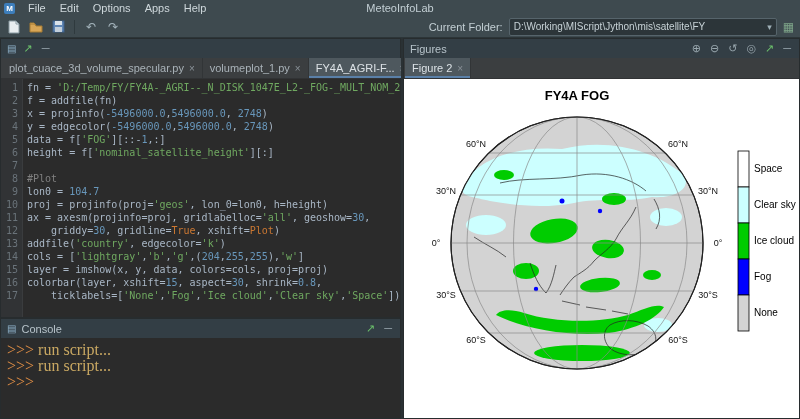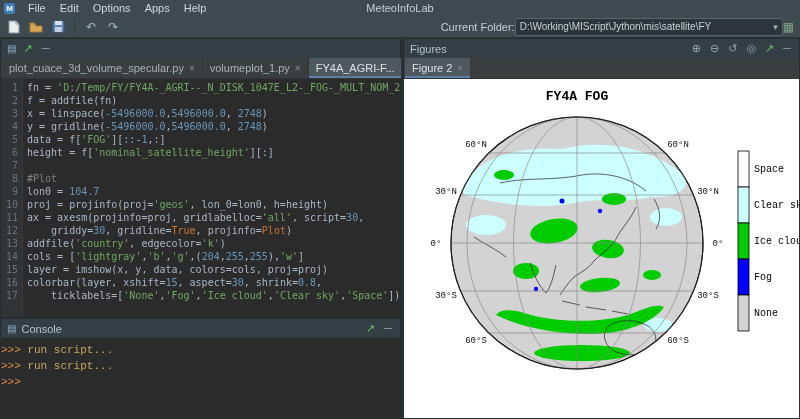--- a/index.html
+++ b/index.html
@@ -15,21 +15,21 @@
   .menu-item { padding:1px 7px; cursor:default; }
   .app-title { position:absolute; left:0; right:0; top:2px; text-align:center;
                color:#C3CFD4; font-size:11px; pointer-events:none; }
   .toolbar { position:absolute; left:0; top:16px; width:800px; height:22px;
              background:#3E4A4F; border-bottom:1px solid #2C3538;
              display:flex; align-items:center; padding:0 6px; gap:6px; }
   .tbi { width:16px; height:16px; display:flex; align-items:center; justify-content:center; }
   .tbi svg { display:block; }
   .tb-glyph { color:#A4B4BC; font-size:12px; line-height:16px; }
   .tb-sep { width:1px; height:14px; background:#2F3A3E; margin:0 2px; }
-  .folder-zone { margin-left:auto; display:flex; align-items:center; }
+  .folder-zone { margin-left:auto; display:flex; align-items:center; gap:6px; }
   .folder-label { color:#C3CFD4; font-size:11px; }
   .folder-combo { width:268px; height:17px; background:#2C3539; border:1px solid #56646B;
                   border-radius:2px; color:#C7D2D6; font-size:10px; display:flex;
                   align-items:center; padding:8px 4px; }
   .folder-combo .val { flex:1; overflow:hidden; white-space:nowrap; }
   .combo-arrow { color:#9FB0B7; font-size:9px; padding-left:4px; }
   .ws-icon { color:#7FA68A; font-size:12px; }
 
   
   .main { position:absolute; left:0; top:38px; width:800px; bottom:0; }
@@ -63,27 +63,27 @@
   .code-lines { position:absolute; left:0; top:2px; right:0; }
   .cl { display:flex; height:13px; line-height:13px; white-space:pre; }
   .g  { width:22px; flex:0 0 22px; text-align:right; padding-right:5px; color:#6A737A; }
   .ct { flex:1; overflow:hidden; padding-left:4px; color:#A9B7C6; }
   .tk-p { color:#A9B7C6;text-align:right; } .tk-s { color:#6FA860; } .tk-u { color:#6897BB; }
   .tk-k { color:#CC7832; } .tk-c { color:#808080; }
 
   
   .console-panel { position:absolute; left:0; top:280px; width:100%; bottom:0;
                    background:#2B2B2B; border:1px solid #272C2E; }
-  .console-body { position:absolute; left:0; top:19px; right:0; bottom:0; padding:4px 0;
-                  font-family:Liberation Mono, monospace; font-size:11px; }
+  .console-body { position:absolute; left:0; top:19px; right:0; bottom:0; padding:4px 6px;
+                  font-family:Liberation Serif, serif; font-size:16px; }
   .con-line { height:16px; line-height:16px; white-space:pre; }
   .con-prompt { color:#E08E45; } .con-text { color:#C9A862; }
 
   
-  .fig-content { position:absolute; left:0; top:40px; right:0; bottom:0; background:#FFFFFF;font-family:Liberation Mono, monospace; }
+  .fig-content { position:absolute; left:0; top:40px; right:0; bottom:0; background:#FFFFFF; }
   .fig-content svg { display:block; }
 </style>
 </head>
 <body>
 
 <div class="menubar">
   <div class="logo">M</div>
   <div style="display:flex;">
       <div class="menu-item">File</div>
       <div class="menu-item">Edit</div>
@@ -154,30 +154,30 @@
           <div class="tab active">
             <span class="tab-label">FY4A_AGRI-F...</span>
             <span class="tab-close">×</span>
           </div>
         </div>
       <div class="code-area">
         <div class="gutter-bg"></div>
         <div class="code-lines">
             <div class="cl"><span class="g">1</span><span class="ct"><span class="tk-p">fn = </span><span class="tk-s">'D:/Temp/FY/FY4A-_AGRI--_N_DISK_1047E_L2-_FOG-_MULT_NOM_20211115160000_2</span></span></div>
             <div class="cl"><span class="g">2</span><span class="ct"><span class="tk-p">f = addfile(fn)</span></span></div>
-            <div class="cl"><span class="g">3</span><span class="ct"><span class="tk-p">x = linspace(</span><span class="tk-u">-5496000.0</span><span class="tk-p">,</span><span class="tk-u">5496000.0</span><span class="tk-p">, </span><span class="tk-u">2748</span><span class="tk-p">)</span></span></div>
-            <div class="cl"><span class="g">4</span><span class="ct"><span class="tk-p">y = gridline(</span><span class="tk-u">-5496000.0</span><span class="tk-p">,</span><span class="tk-u">5496000.0</span><span class="tk-p">, </span><span class="tk-u">2748</span><span class="tk-p">)</span></span></div>
+            <div class="cl"><span class="g">3</span><span class="ct"><span class="tk-p">x = projinfo(</span><span class="tk-u">-5496000.0</span><span class="tk-p">,</span><span class="tk-u">5496000.0</span><span class="tk-p">, </span><span class="tk-u">2748</span><span class="tk-p">)</span></span></div>
+            <div class="cl"><span class="g">4</span><span class="ct"><span class="tk-p">y = edgecolor(</span><span class="tk-u">-5496000.0</span><span class="tk-p">,</span><span class="tk-u">5496000.0</span><span class="tk-p">, </span><span class="tk-u">2748</span><span class="tk-p">)</span></span></div>
             <div class="cl"><span class="g">5</span><span class="ct"><span class="tk-p">data = f[</span><span class="tk-s">'FOG'</span><span class="tk-p">][::-</span><span class="tk-u">1</span><span class="tk-p">,:]</span></span></div>
             <div class="cl"><span class="g">6</span><span class="ct"><span class="tk-p">height = f[</span><span class="tk-s">'nominal_satellite_height'</span><span class="tk-p">][:]</span></span></div>
             <div class="cl"><span class="g">7</span><span class="ct"></span></div>
             <div class="cl"><span class="g">8</span><span class="ct"><span class="tk-c">#Plot</span></span></div>
             <div class="cl"><span class="g">9</span><span class="ct"><span class="tk-p">lon0 = </span><span class="tk-u">104.7</span></span></div>
             <div class="cl"><span class="g">10</span><span class="ct"><span class="tk-p">proj = projinfo(proj=</span><span class="tk-s">'geos'</span><span class="tk-p">, lon_0=lon0, h=height)</span></span></div>
-            <div class="cl"><span class="g">11</span><span class="ct"><span class="tk-p">ax = axesm(projinfo=proj, gridlabelloc=</span><span class="tk-s">'all'</span><span class="tk-p">, script=</span><span class="tk-u">30</span><span class="tk-p">,</span></span></div>
-            <div class="cl"><span class="g">12</span><span class="ct"><span class="tk-p">    griddy=</span><span class="tk-u">30</span><span class="tk-p">, gridline=</span><span class="tk-k">True</span><span class="tk-p">, projinfo=</span><span class="tk-k">Plot</span><span class="tk-p">)</span></span></div>
+            <div class="cl"><span class="g">11</span><span class="ct"><span class="tk-p">ax = axesm(projinfo=proj, gridlabelloc=</span><span class="tk-s">'all'</span><span class="tk-p">, geoshow=</span><span class="tk-u">30</span><span class="tk-p">,</span></span></div>
+            <div class="cl"><span class="g">12</span><span class="ct"><span class="tk-p">    griddy=</span><span class="tk-u">30</span><span class="tk-p">, gridline=</span><span class="tk-k">True</span><span class="tk-p">, xshift=</span><span class="tk-k">Plot</span><span class="tk-p">)</span></span></div>
             <div class="cl"><span class="g">13</span><span class="ct"><span class="tk-p">addfile(</span><span class="tk-s">'country'</span><span class="tk-p">, edgecolor=</span><span class="tk-s">'k'</span><span class="tk-p">)</span></span></div>
             <div class="cl"><span class="g">14</span><span class="ct"><span class="tk-p">cols = [</span><span class="tk-s">'lightgray'</span><span class="tk-p">,</span><span class="tk-s">'b'</span><span class="tk-p">,</span><span class="tk-s">'g'</span><span class="tk-p">,(</span><span class="tk-u">204</span><span class="tk-p">,</span><span class="tk-u">255</span><span class="tk-p">,</span><span class="tk-u">255</span><span class="tk-p">),</span><span class="tk-s">'w'</span><span class="tk-p">]</span></span></div>
             <div class="cl"><span class="g">15</span><span class="ct"><span class="tk-p">layer = imshow(x, y, data, colors=cols, proj=proj)</span></span></div>
             <div class="cl"><span class="g">16</span><span class="ct"><span class="tk-p">colorbar(layer, xshift=</span><span class="tk-u">15</span><span class="tk-p">, aspect=</span><span class="tk-u">30</span><span class="tk-p">, shrink=</span><span class="tk-u">0.8</span><span class="tk-p">,</span></span></div>
             <div class="cl"><span class="g">17</span><span class="ct"><span class="tk-p">    ticklabels=[</span><span class="tk-s">'None'</span><span class="tk-p">,</span><span class="tk-s">'Fog'</span><span class="tk-p">,</span><span class="tk-s">'Ice cloud'</span><span class="tk-p">,</span><span class="tk-s">'Clear sky'</span><span class="tk-p">,</span><span class="tk-s">'Space'</span><span class="tk-p">])</span></span></div>
           </div>
       </div>
     </div>
 
     <div class="console-panel">

